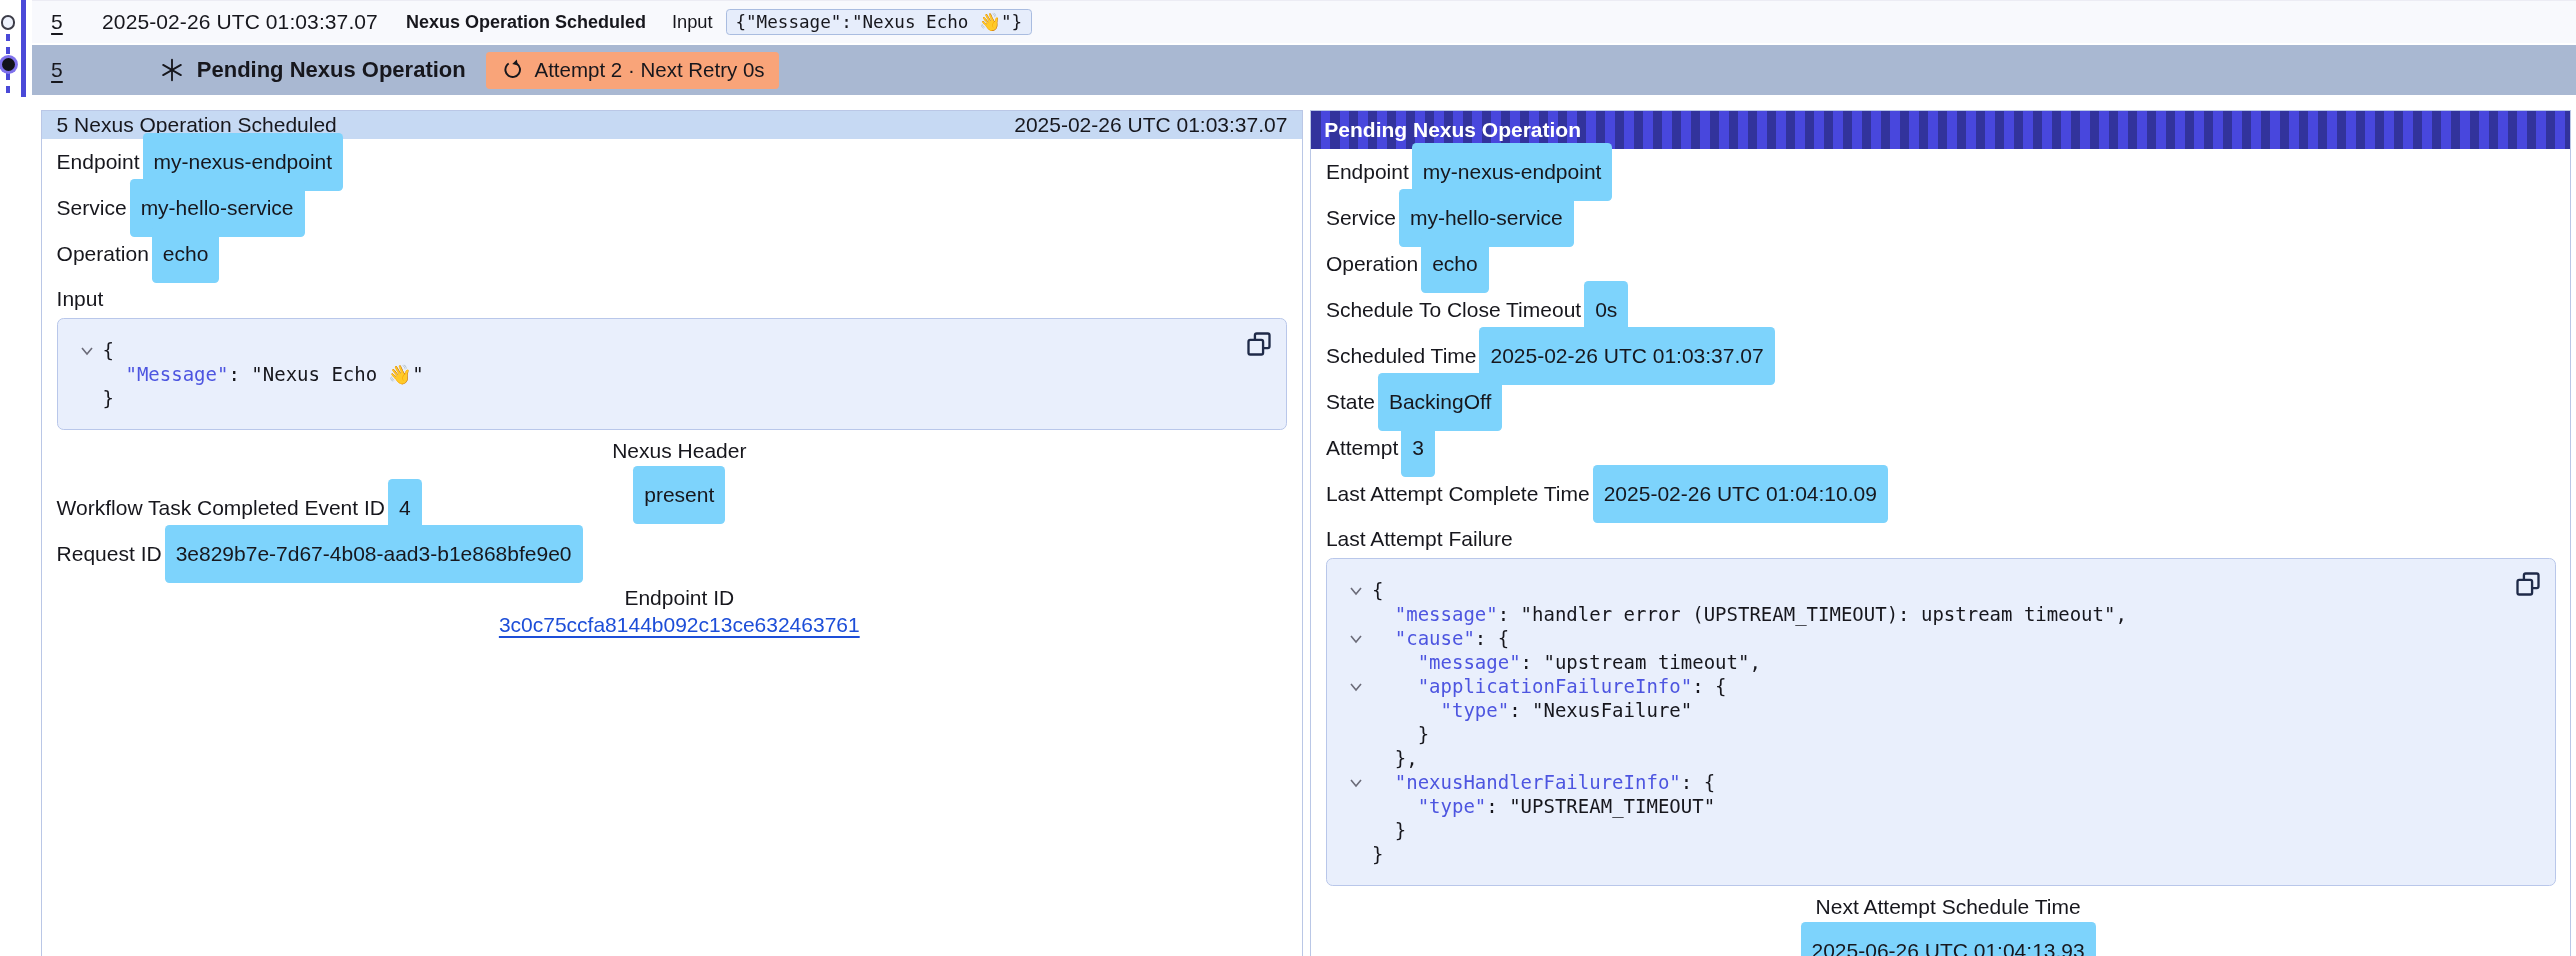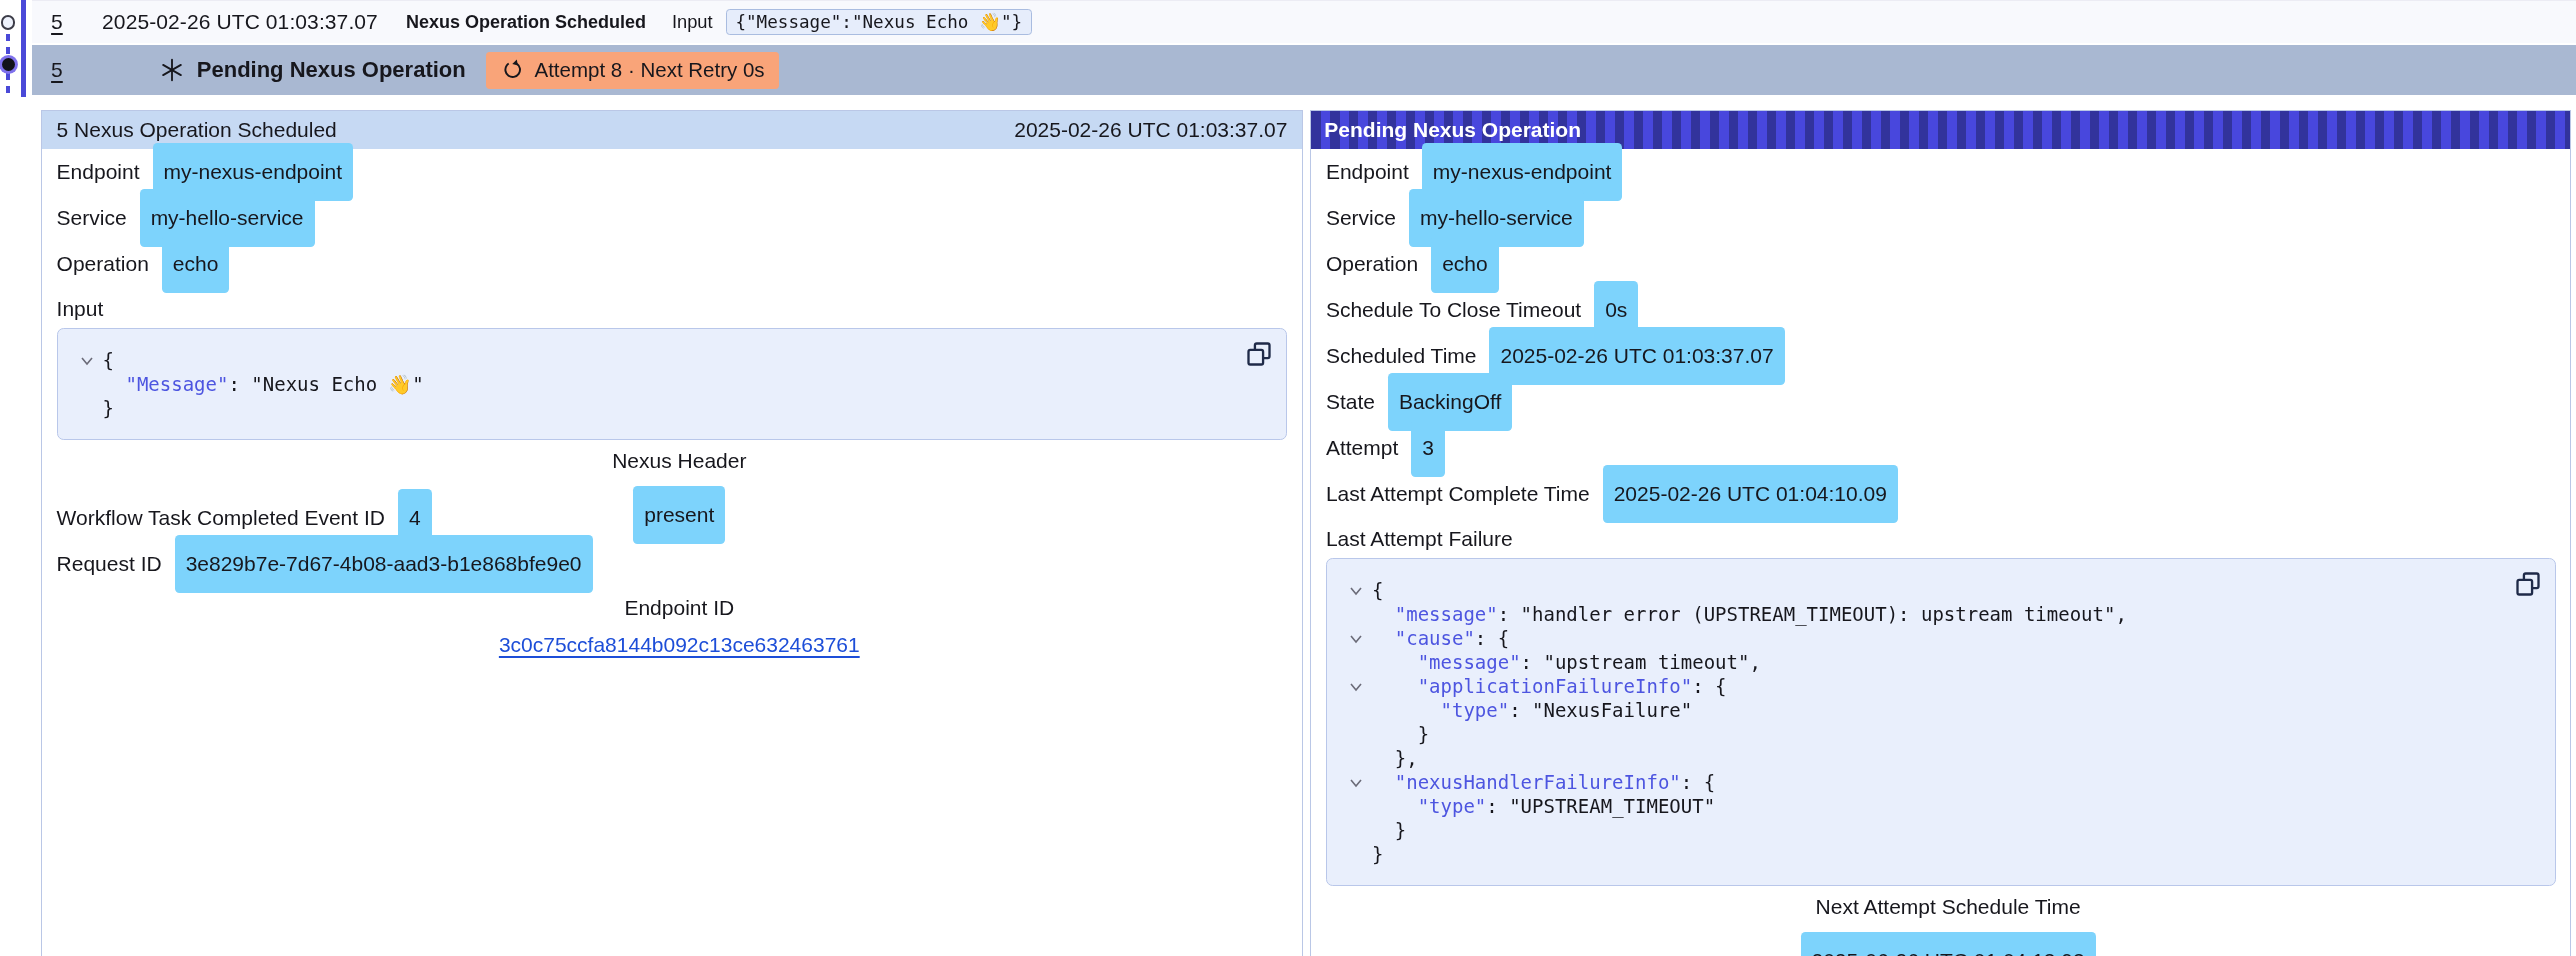--- a/index.html
+++ b/index.html
@@ -32,28 +32,28 @@
   .ptitle { margin-left:11.7px; font-weight:700; font-size:22px; }
   .retry-badge { margin-left:20.5px; display:flex; align-items:center; gap:10.3px;
     background:#f9a479; border-radius:3.7px; padding:6.6px 14.6px; font-size:20.5px; }
   .retry-badge svg { width:23.4px; height:23.4px; }
 
   
   .details { position:absolute; left:41px; top:110px; width:2531px; height:846px; display:flex; gap:7.3px; }
   .panel { background:#ffffff; border:1.5px solid #bac7e6; border-bottom:none; flex:1; overflow:hidden; }
   .panel.left  { width:1262px; flex:none; }
   .panel.right { width:1261px; flex:none; }
-  .phead { height:38px; display:flex; align-items:center; justify-content:space-between;
+  .phead { height:28px; display:flex; align-items:center; justify-content:space-between;
     padding:0 14.6px; font-size:21px; background:#c6d9f3; }
   .phead .ph-title { font-weight:500; }
   .phead-striped { height:38px; display:flex; align-items:center; padding:0 13px;
     color:#ffffff; font-weight:600; font-size:21px;
     background:repeating-linear-gradient(90deg,#32339c 0 9.5px,#4847dd 9.5px 19px); }
 
-  .field { display:flex; align-items:center; gap:13px; padding-left:14.6px; height:46px; font-size:21px; }
+  .field { display:flex; align-items:center; gap:3px; padding-left:14.6px; height:46px; font-size:21px; }
   .field .flabel { white-space:nowrap; }
   .badge { background:#7dd3fc; border-radius:4.4px; padding:17px 11px; white-space:nowrap; }
   .linkval { text-decoration:underline; text-underline-offset:4.4px; color:#1d4ed8; }
   .sublabel { padding-left:14.6px; height:34px; display:flex; align-items:flex-end; font-size:21px; }
   .field.spaced { margin-top:8.8px;flex-direction:column; }
 
   
   .codeblock { position:relative; margin:7.3px 14.6px 0 14.6px; background:#e9effc;
     border:1.5px solid #b9c7ea; border-radius:6.6px; padding:19px 51px 19px 13px;
     font-family:"DejaVu Sans Mono", monospace; font-size:19px; line-height:24px; }
@@ -96,21 +96,21 @@
           <line x1="3.8" y1="7.25" x2="20.2" y2="16.75"></line>
           <line x1="3.8" y1="16.75" x2="20.2" y2="7.25"></line>
         </g>
       </svg>
       <span class="ptitle">Pending Nexus Operation</span>
       <span class="retry-badge">
         <svg viewBox="0 0 24 24">
           <circle cx="12" cy="12" r="7.5" fill="none" stroke="#17171d" stroke-width="2" stroke-dasharray="38 10" transform="rotate(-55 12 12)"></circle>
           <path d="M16.2 1.6 L17.4 7.6 L11.6 6.2 Z" fill="#17171d"></path>
         </svg>
-        <span>Attempt 8 · Next Retry 0s</span>
+        <span>Attempt 2 · Next Retry 0s</span>
       </span>
     </div>
   </div>
 
   <div class="details">
 
     <section class="panel left">
       <div class="phead">
         <span class="ph-title">5 Nexus Operation Scheduled</span>
         <span>2025-02-26 UTC 01:03:37.07</span>

